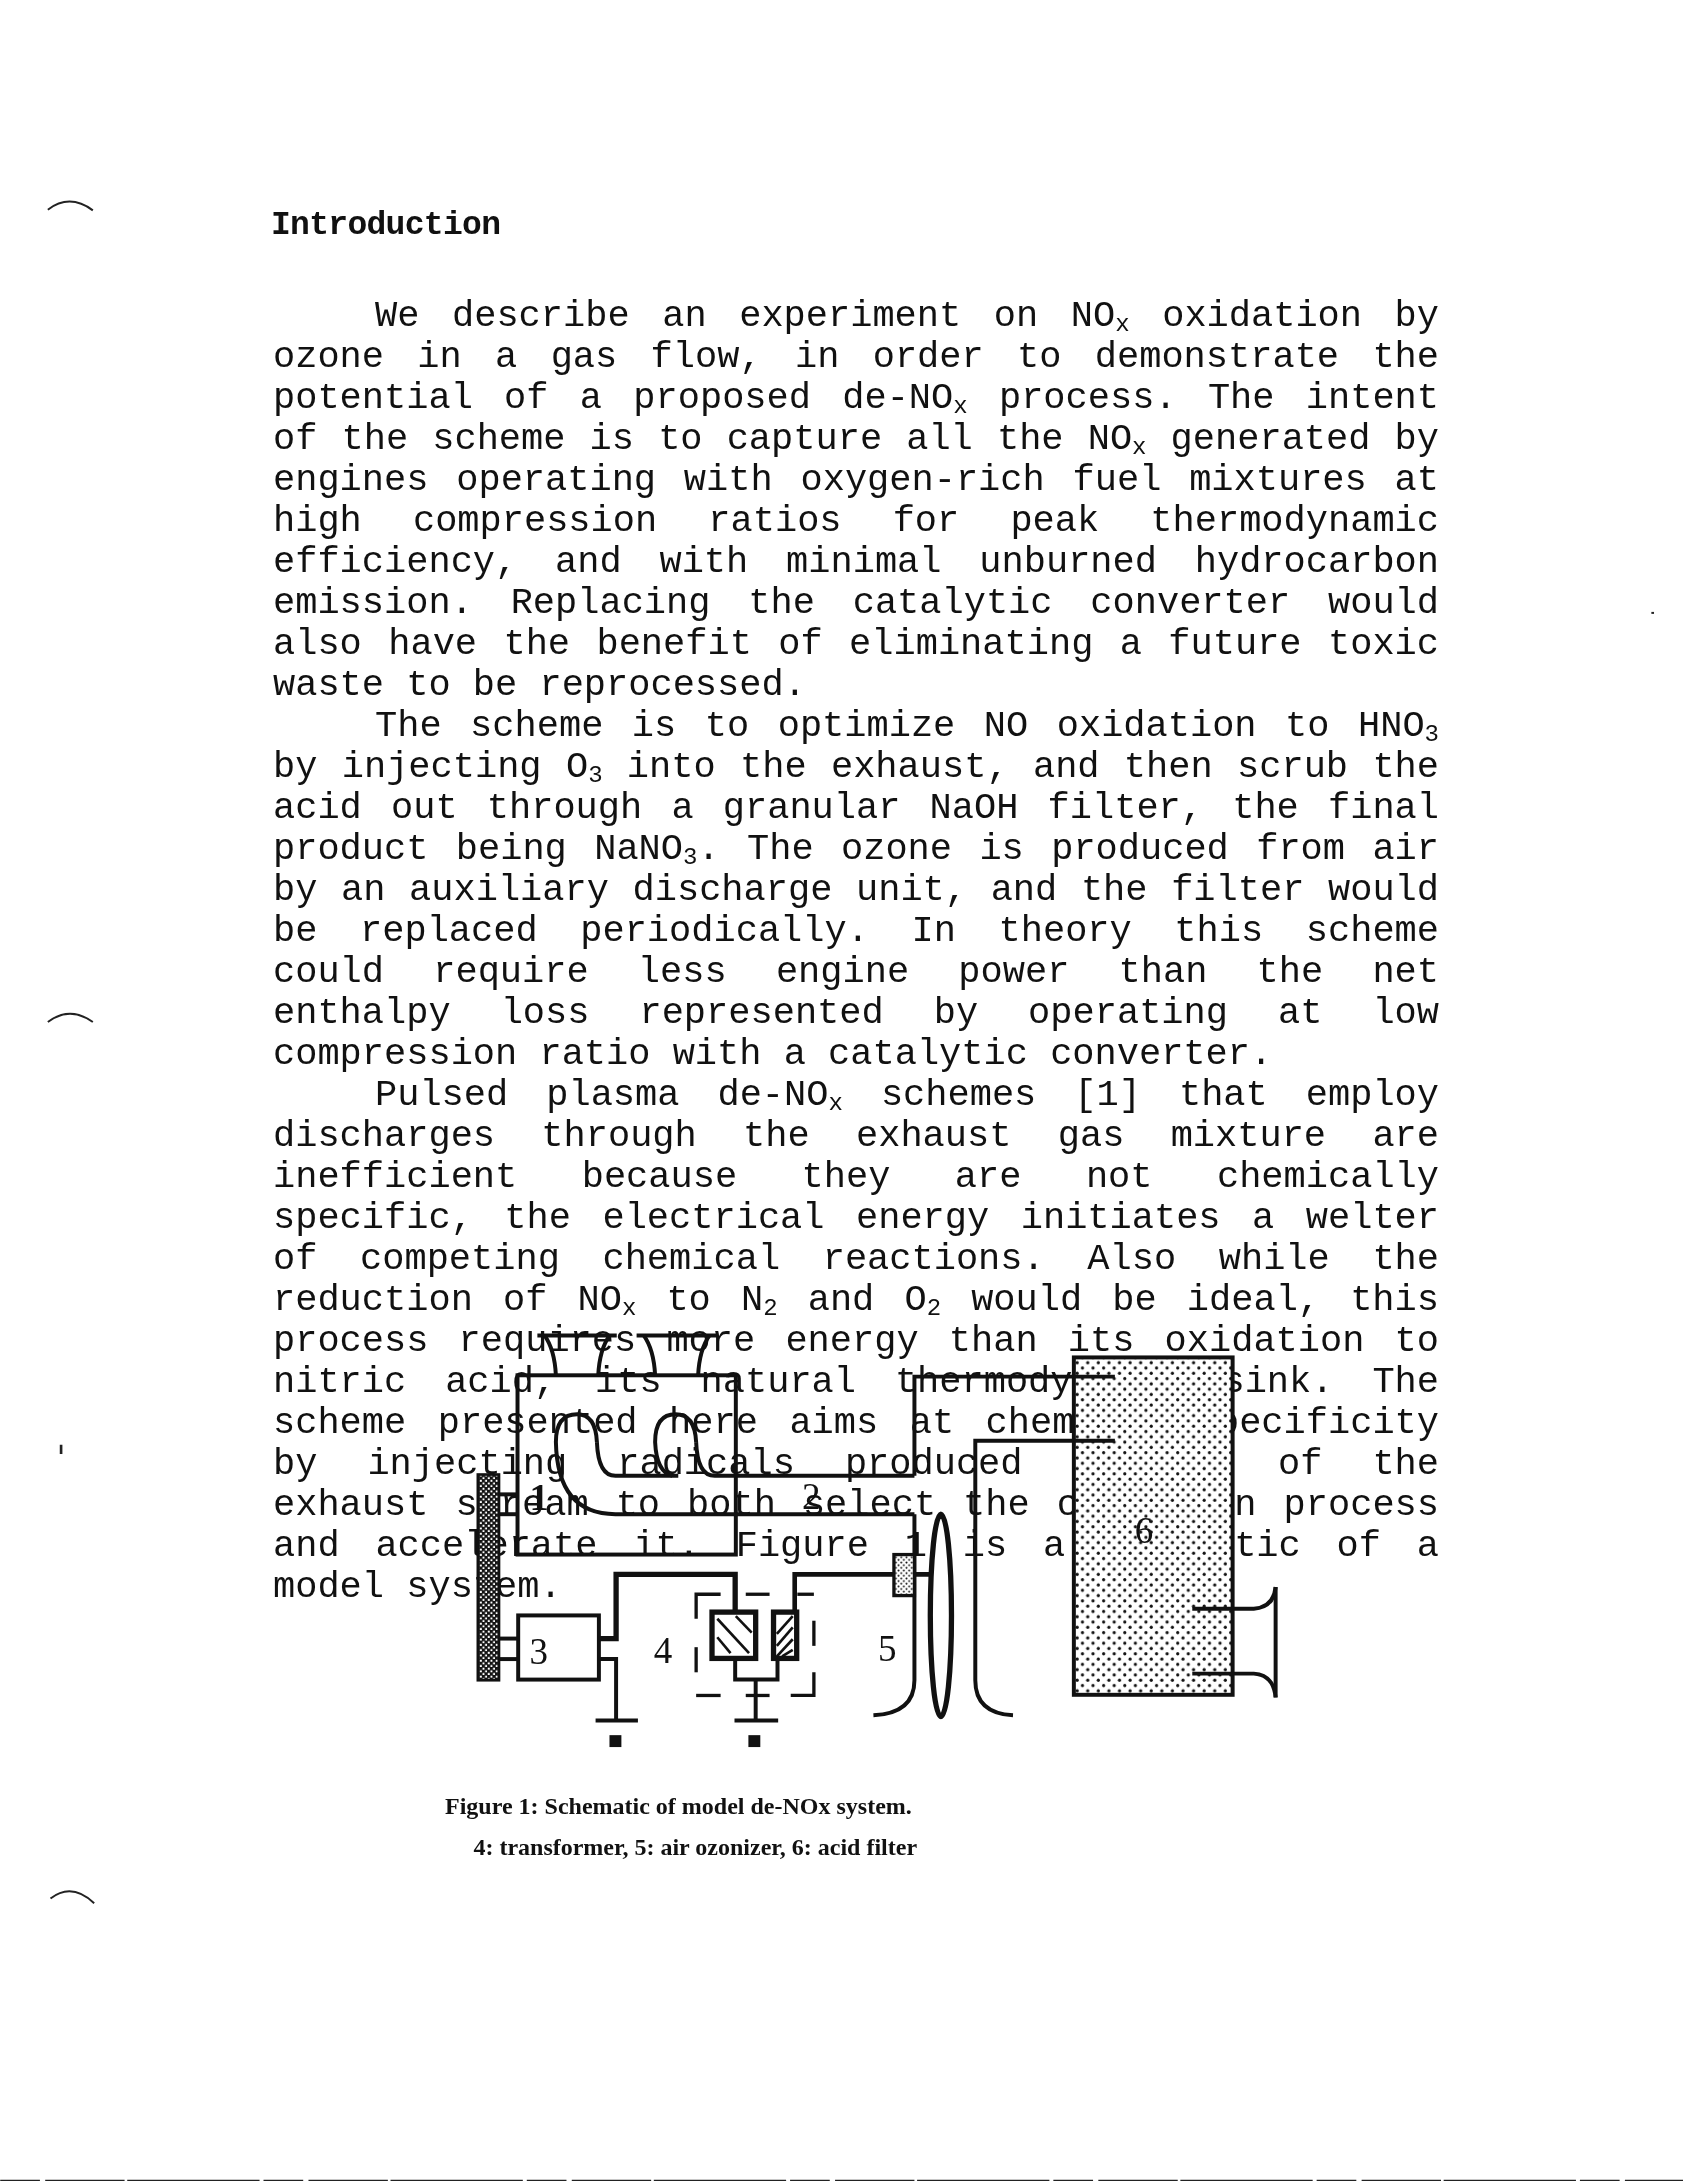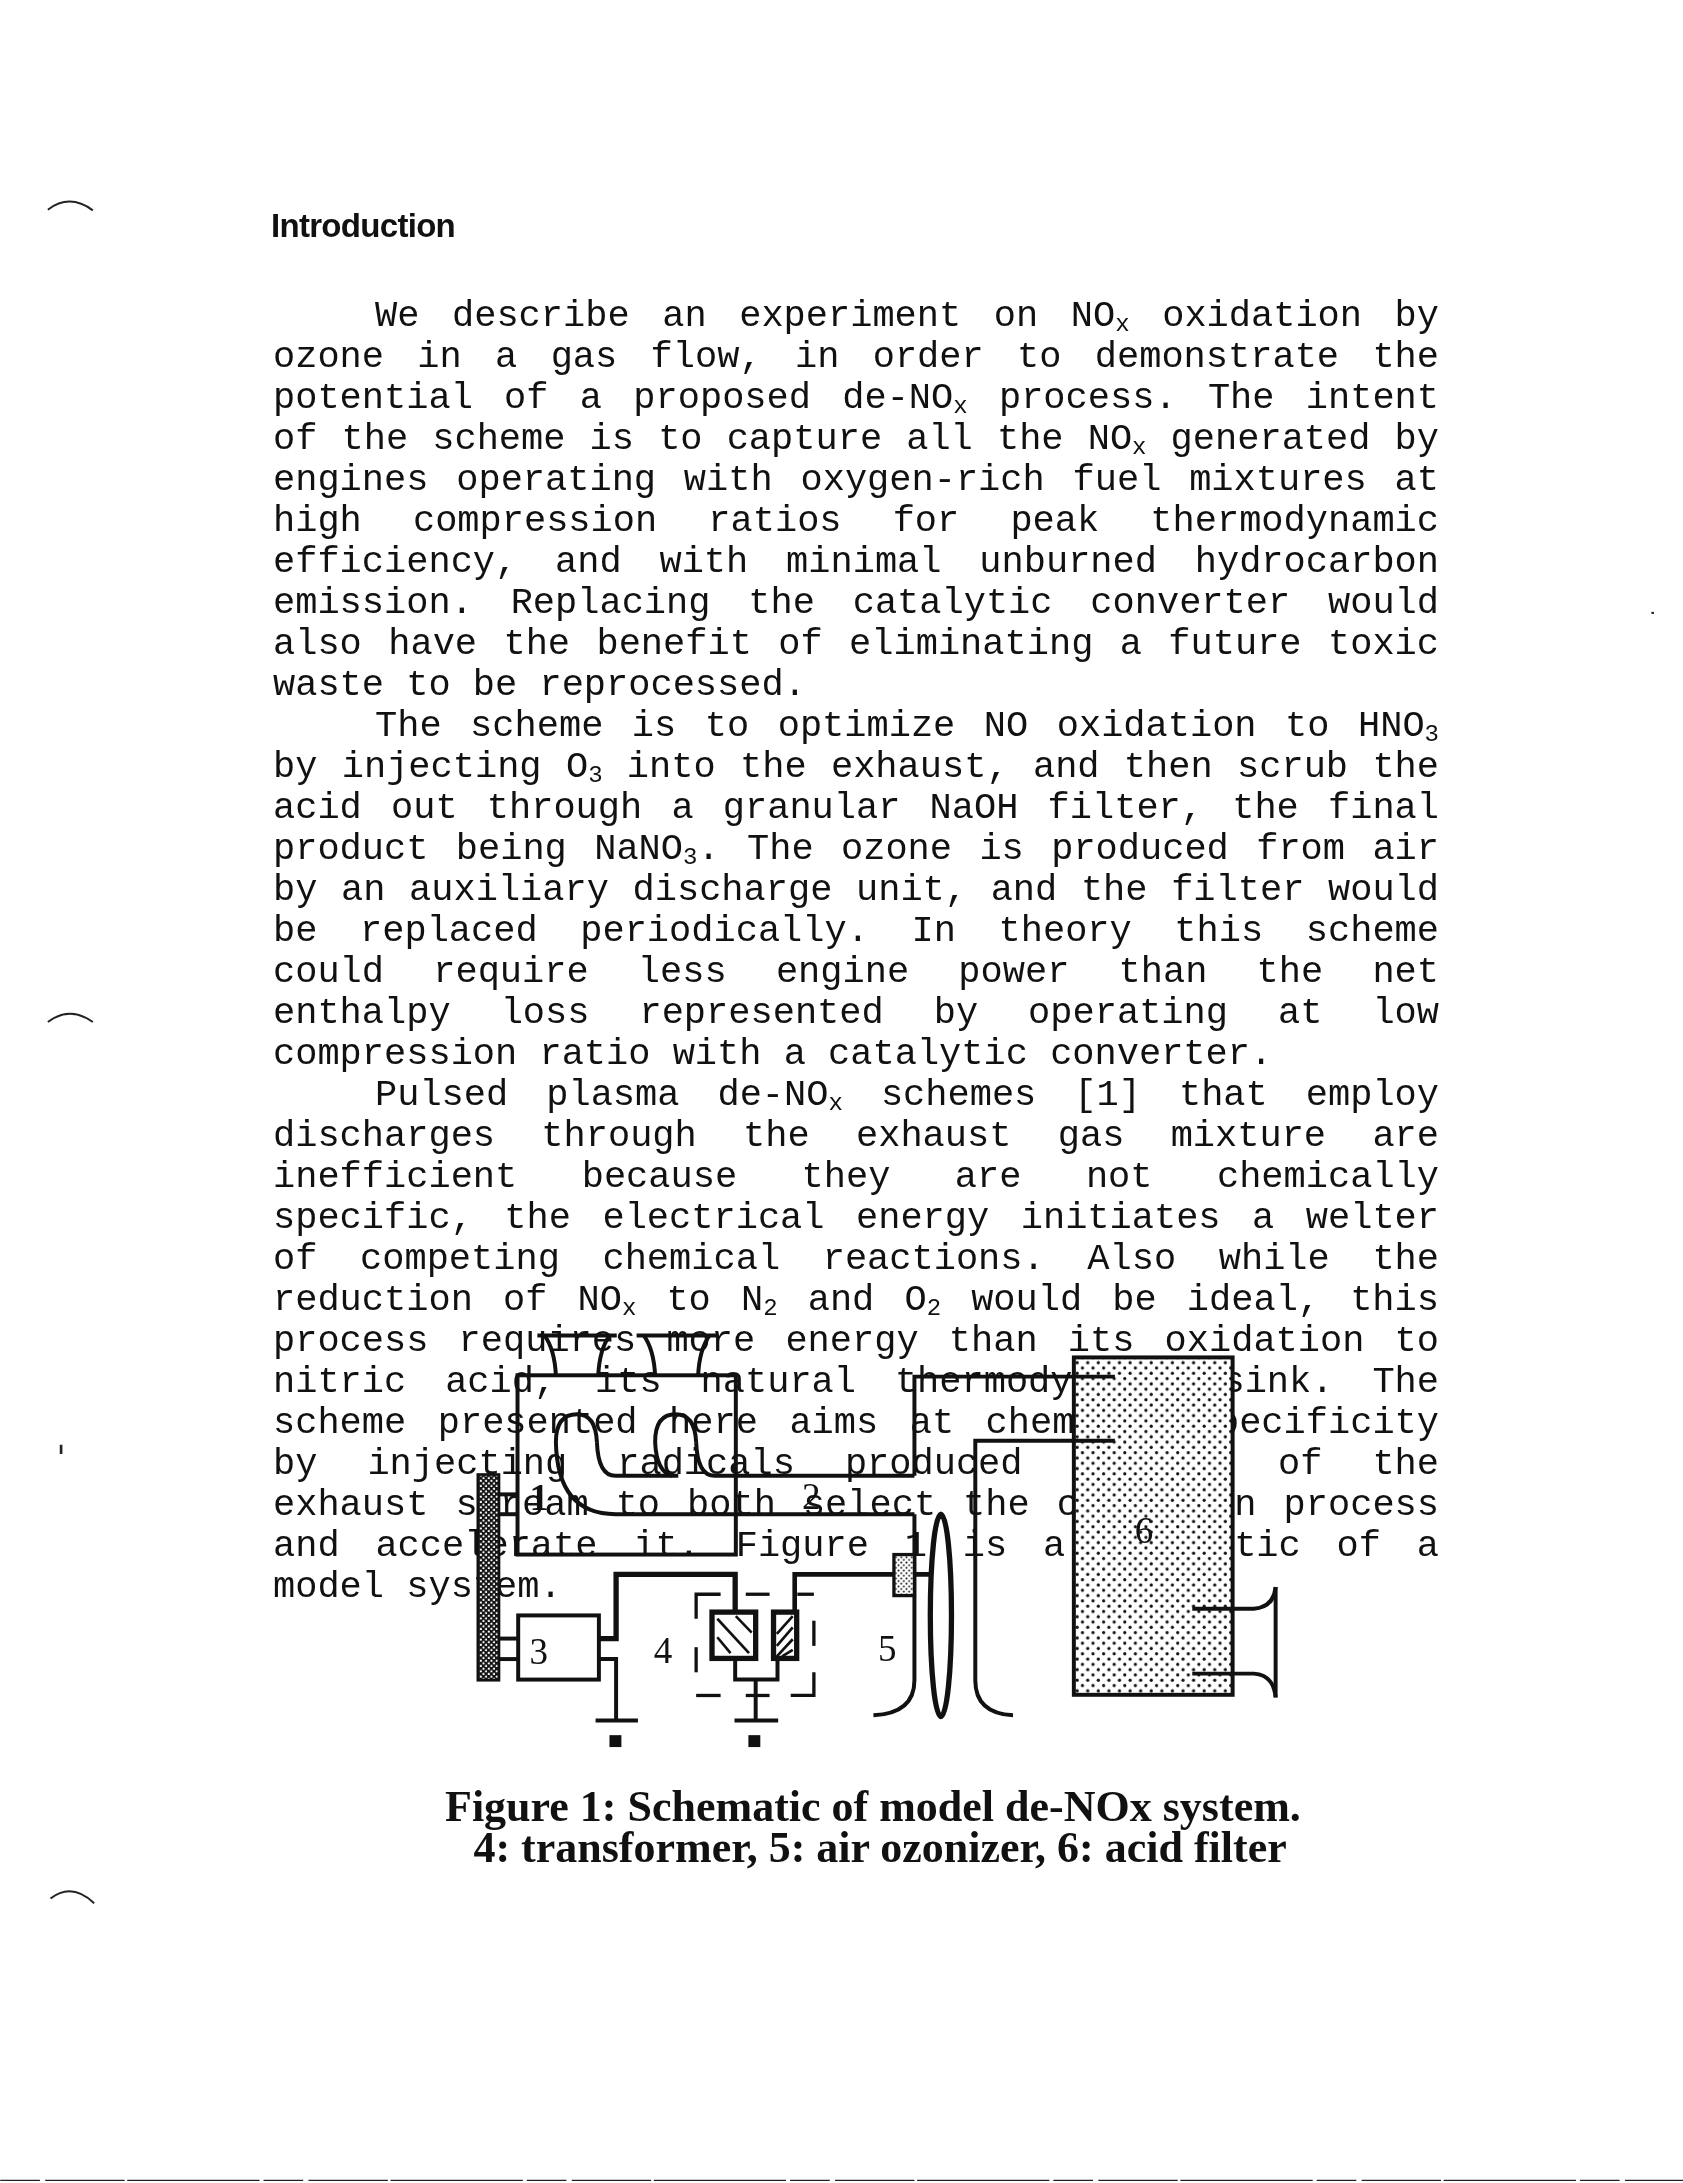--- a/index.html
+++ b/index.html
@@ -1,34 +1,34 @@
 <!DOCTYPE html>
 <html style="font-size:10.6px"><head>
 <meta charset="utf-8">
 <style>
   html, body { margin: 0; padding: 0; background: #ffffff; }
   body { width: 1684px; height: 2183px; position: relative; overflow: hidden; color: #111111; }
   .page { position: absolute; left: 0; top: 0; width: 1684px; height: 2183px; }
   .heading {
     position: absolute; left: 271px; top: 206px;
-    font-family: Liberation Sans, sans-serif; font-weight: bold; font-size: 33px; letter-spacing: -0.7px;
+    font-family: Liberation Mono, monospace; font-weight: bold; font-size: 33px; letter-spacing: -0.7px;
     margin: 0; line-height: 40px;
   }
   .body-text {
     position: absolute; left: 273px; top: 296px; width: 1166px;
     font-family: Liberation Mono, monospace; font-size: 37px; line-height: 41px;
     text-align: justify; text-align-last: left;
   }
   .body-text p { margin: 0; text-indent: 102px; }
   .body-text sub { font-size: 24px; line-height: 0; vertical-align: -5.3px; }
   .figure { position: absolute; left: 0; top: 0; width: 1684px; height: 2183px; }
   .figure svg { position: absolute; left: 0; top: 0; }
   .caption {
     position: absolute; left: 445px; top: 1786px;
-    font-family: "Liberation Serif", serif; font-weight: bold; font-size: 44px; line-height: 41px;
+    font-family: "Liberation Serif", serif; font-weight: bold; font-size: 24px; line-height: 41px;
   }
   .caption div { white-space: nowrap; }
   .caption .indent { padding-left: 28.4px; }
   .fig-label { font-family: "Liberation Serif", serif; font-size: 56px; fill: #111; }
   .fig-label-bold { font-family: "Liberation Serif", serif; font-size: 58px; font-weight: bold; fill: #111; }
 </style>
 </head>
 <body>
 
 <div class="page">

